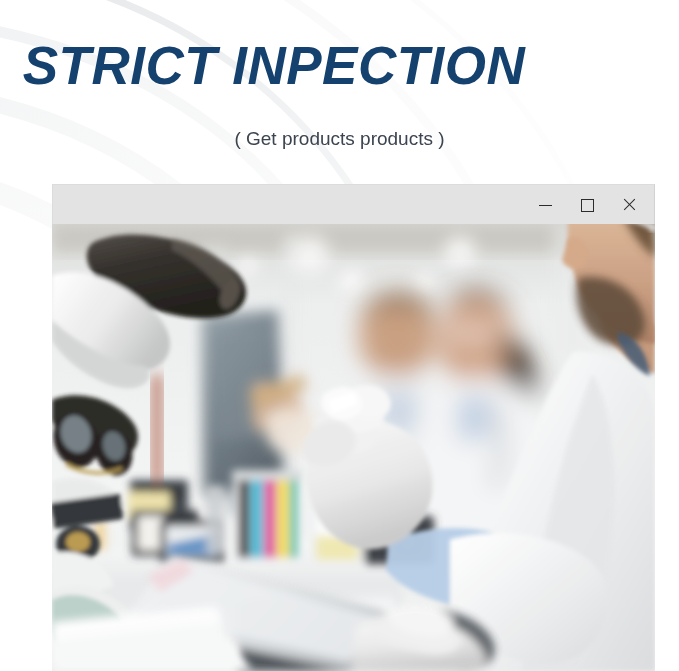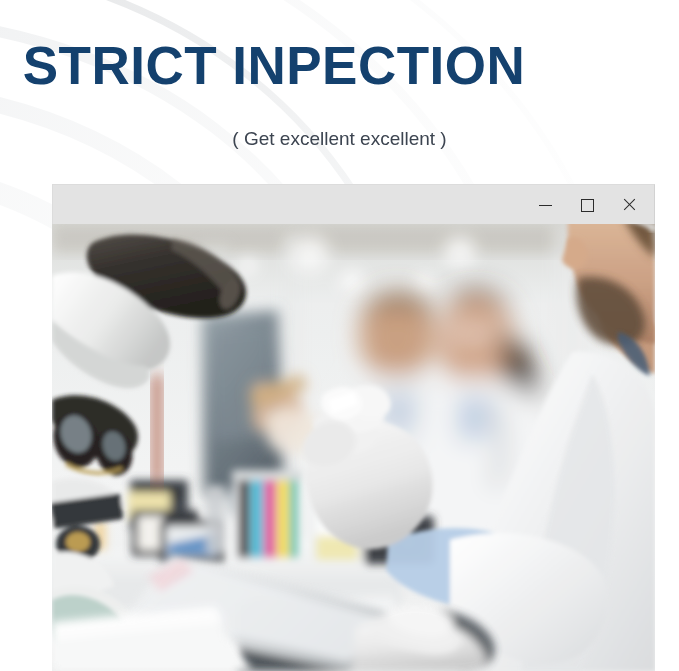--- a/index.html
+++ b/index.html
@@ -49,20 +49,21 @@
     font-weight: bold;
     font-size: 53px;
     line-height: 56px;
     letter-spacing: 0.5px;
     color: #14416e;
     position: absolute;
     top: 38px;
     left: 0;
     width: 548px;
     white-space: nowrap;
+    font-style: italic;
   }
   #page-subtitle {
     margin: 0;
     padding: 0;
     font-family: "Liberation Sans", sans-serif;
     font-weight: normal;
     font-size: 19px;
     line-height: 24px;
     color: #3c4450;
     position: absolute;
@@ -171,21 +172,21 @@
     <path d="M -60 -40 C 180 -20 360 120 420 340 C 470 520 420 660 330 760" fill="none" stroke="url(#arcFade)" stroke-width="7" opacity="0.75"></path>
     <path d="M -80 20 C 150 40 320 170 380 370 C 430 540 380 680 280 780" fill="none" stroke="url(#arcFade2)" stroke-width="11" opacity="0.7"></path>
     <path d="M -90 90 C 120 110 270 230 330 410 C 375 560 330 690 240 790" fill="none" stroke="url(#arcFade2)" stroke-width="16" opacity="0.55"></path>
     <path d="M -40 -110 C 230 -90 450 70 520 300 C 575 490 530 640 440 740" fill="none" stroke="url(#arcFade2)" stroke-width="9" opacity="0.5"></path>
     <path d="M -100 170 C 70 190 200 300 250 460 C 290 590 250 700 170 790" fill="none" stroke="url(#arcFade2)" stroke-width="22" opacity="0.4"></path>
     <path d="M 0 -150 C 300 -130 540 40 610 280 C 665 470 620 620 540 720" fill="none" stroke="url(#arcFade2)" stroke-width="6" opacity="0.35"></path>
   </svg>
 
   <div id="header">
     <h1 id="page-title">STRICT INPECTION</h1>
-    <div id="page-subtitle">( Get excellent excellent )</div>
+    <div id="page-subtitle">( Get products products )</div>
   </div>
 
   <div id="window-frame">
 
     <div id="title-bar">
       <div id="window-controls">
         <div class="win-btn">
           <span class="min-glyph"></span>
         </div>
         <div class="win-btn">

